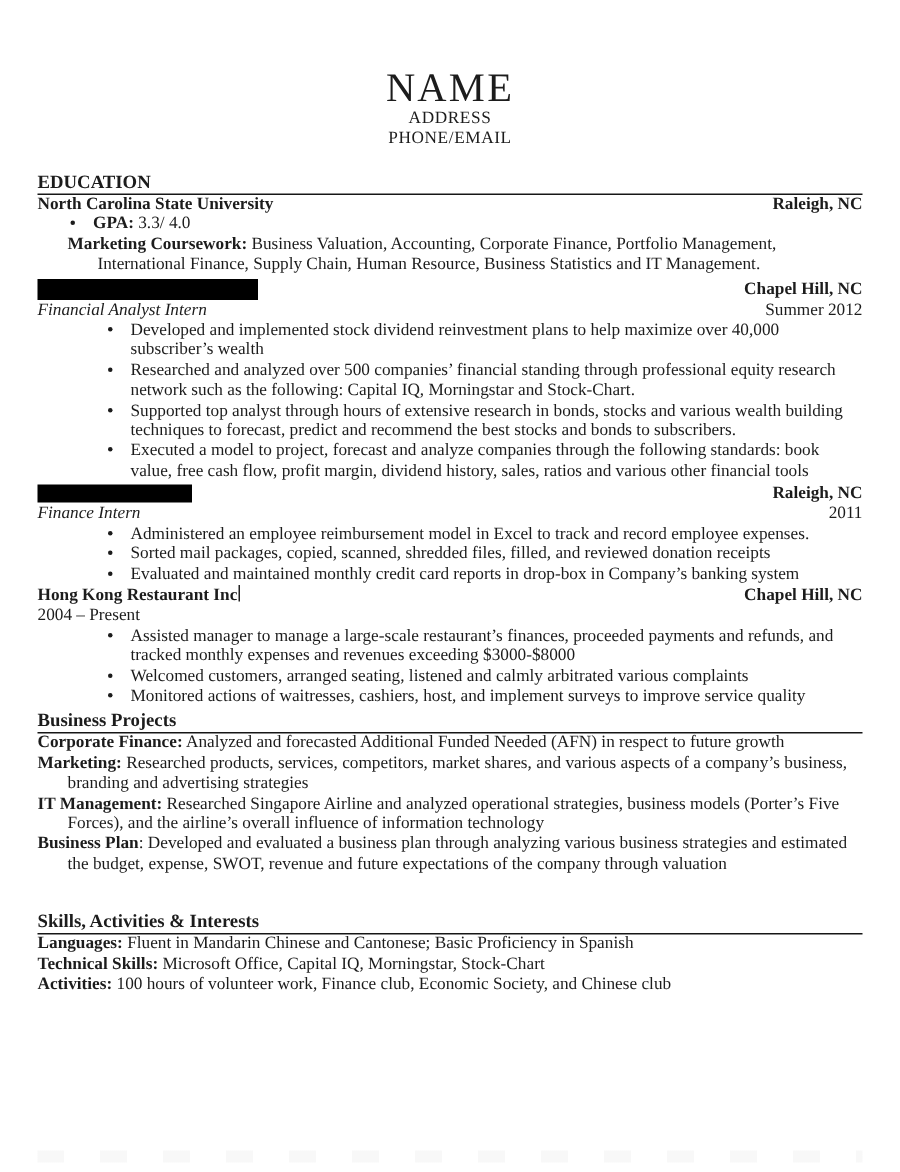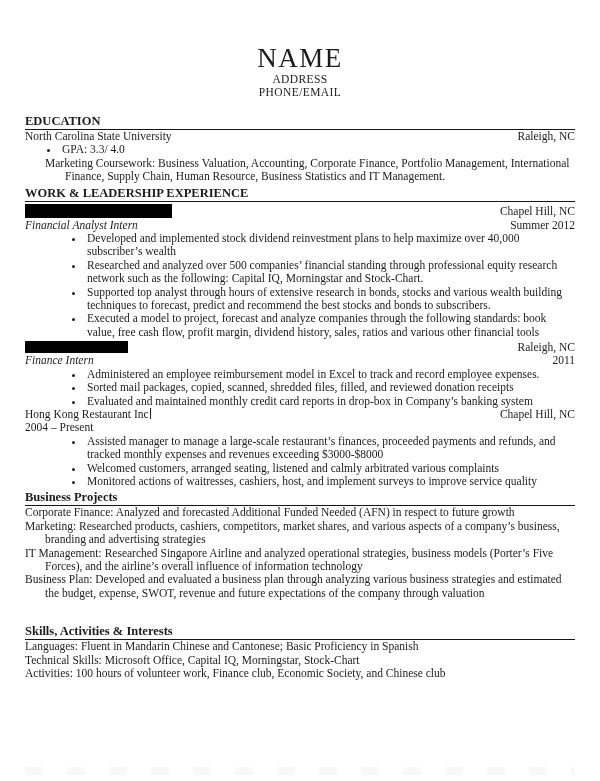--- a/index.html
+++ b/index.html
@@ -20,21 +20,21 @@
   .section-heading{
     font-weight:bold;font-size:12.5px;line-height:14px;
     border-bottom:1.6px solid #161616;padding-bottom:1px;
   }
   .mt-edu{margin-top:15px;}
   .mt-tight{margin-top:2px;}
   .mt-skills{margin-top:24px;}
   
   .row{display:flex;justify-content:space-between;align-items:baseline;
        font-size:11.5px;line-height:13.4px;}
-  .bold{font-weight:normal;}
+  .bold{font-weight:bold;}
   .italic{font-style:italic;}
   
   ul.bullets{margin:0;padding:0 0 0 60px;list-style:disc outside;
              font-size:11.5px;line-height:13.4px;}
   ul.bullets li{padding-left:2px;}
   ul.gpa{padding-left:35px;}
   
   .coursework{font-size:11.5px;line-height:13.4px;margin-left:40px;text-indent:-20px;}
   .hang{font-size:11.5px;line-height:13.4px;margin-left:20px;text-indent:-20px;}
   .skill-line{font-size:11.5px;line-height:13.4px;}
@@ -71,21 +71,20 @@
     <span class="bold">North Carolina State University</span>
     <span class="bold">Raleigh, NC</span>
   </div>
   <ul class="bullets gpa">
     <li><span class="bold">GPA:</span><span> 3.3/ 4.0</span></li>
   </ul>
   <div class="coursework">
     <span class="bold">Marketing Coursework:</span><span> Business Valuation, Accounting, Corporate Finance, Portfolio Management, International Finance, Supply Chain, Human Resource, Business Statistics and IT Management.</span>
   </div>
 
-  <div class="section-heading mt-tight">WORK &amp; LEADERSHIP EXPERIENCE</div>
 
   <div class="company-row">
     <span class="redact-bar redact-a"></span>
     <span class="bold">Chapel Hill, NC</span>
   </div>
   <div class="row">
     <span class="italic">Financial Analyst Intern</span>
     <span>Summer 2012</span>
   </div>
   <ul class="bullets">
@@ -120,21 +119,21 @@
     <li>Assisted manager to manage a large-scale restaurant’s finances, proceeded payments and refunds, and tracked monthly expenses and revenues exceeding $3000-$8000</li>
     <li>Welcomed customers, arranged seating, listened and calmly arbitrated various complaints</li>
     <li>Monitored actions of waitresses, cashiers, host, and implement surveys to improve service quality</li>
   </ul>
 
   <div class="section-heading mt-tight">Business Projects</div>
   <div class="hang">
     <span class="bold">Corporate Finance:</span><span> Analyzed and forecasted Additional Funded Needed (AFN) in respect to future growth</span>
   </div>
   <div class="hang">
-    <span class="bold">Marketing:</span><span> Researched products, cashiers, competitors, market shares, and various aspects of a company’s business, branding and advertising strategies</span>
+    <span class="bold">Marketing:</span><span> Researched products, services, competitors, market shares, and various aspects of a company’s business, branding and advertising strategies</span>
   </div>
   <div class="hang">
     <span class="bold">IT Management:</span><span> Researched Singapore Airline and analyzed operational strategies, business models (Porter’s Five Forces), and the airline’s overall influence of information technology</span>
   </div>
   <div class="hang">
     <span class="bold">Business Plan</span><span>: Developed and evaluated a business plan through analyzing various business strategies and estimated the budget, expense, SWOT, revenue and future expectations of the company through valuation</span>
   </div>
 
   <div class="section-heading mt-skills">Skills, Activities &amp; Interests</div>
   <div class="skill-line">

